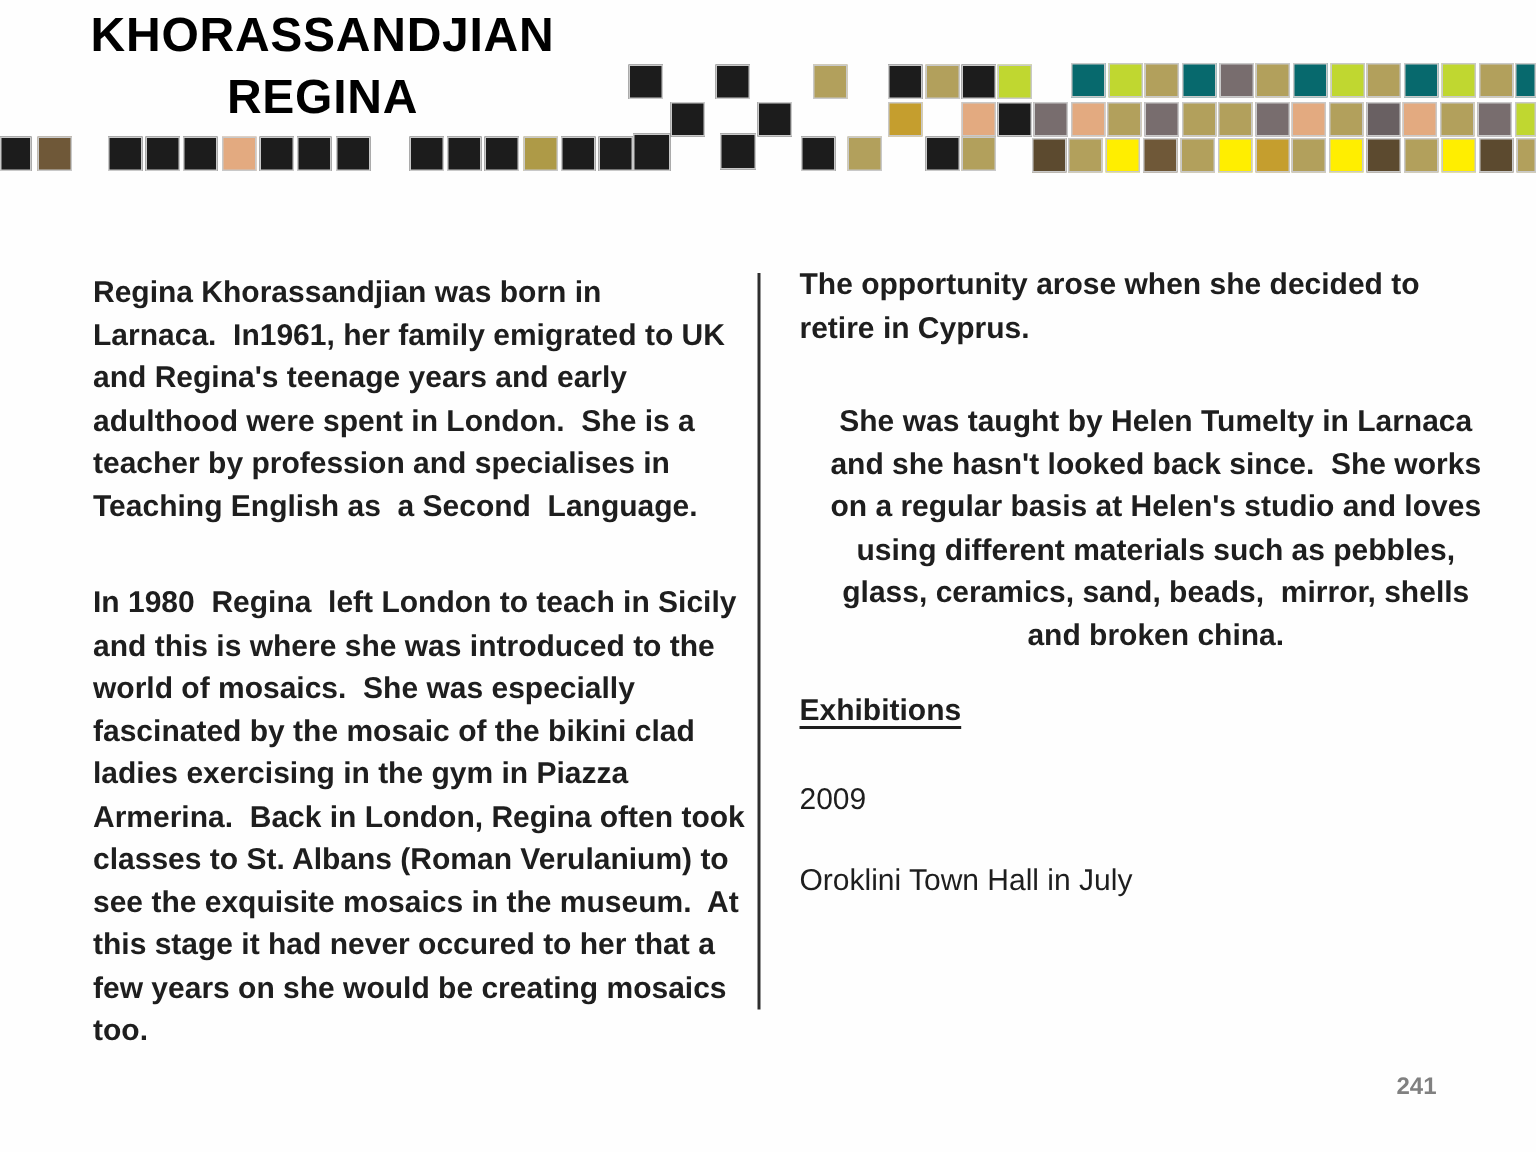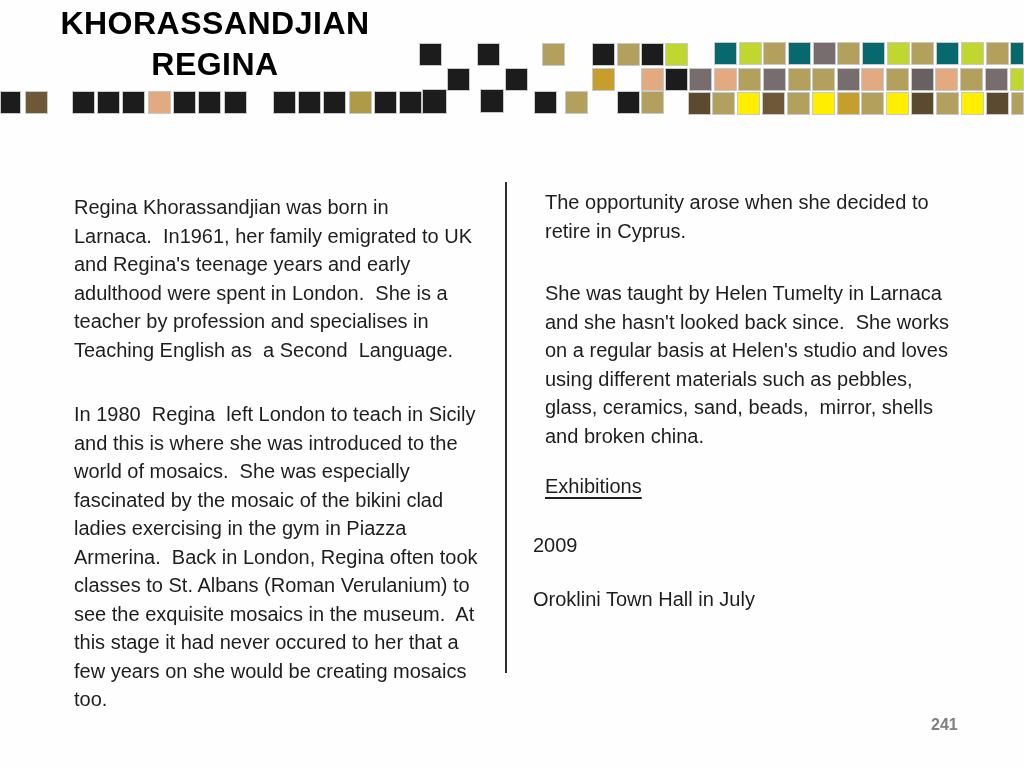--- a/index.html
+++ b/index.html
@@ -36,30 +36,30 @@
     width: 1.6px; height: 491px;
     background: #2e2e2e;
   }
   .col {
     position: absolute;
     color: #1e1e1e;
     font-size: 20px;
     line-height: 28.5px;
   }
   .col p, .col h2 {
-    margin: 12px;
+    margin: 0;
     white-space: pre-wrap;
-    font-weight: normal;
+    font-weight: bold;
     font-size: 20px;
   }
   .col-left { left: 62px; top: 181px; width: 460px; }
   .col-right { left: 533px; top: 176px; width: 475px; }
   .mb36 { margin-bottom: 36px !important; }
   .mb34 { margin-bottom: 34px !important; }
-  .mb22 { margin-bottom: 22px !important; }
+  .mb22 { margin-bottom: 22px !important; text-align: center; }
   .mb30 { margin-bottom: 30px !important; }
   .mb26 { margin-bottom: 26px !important; }
   .exh { text-decoration: underline; text-underline-offset: 4px; }
   .pagenum {
     position: absolute;
     left: 931px; top: 716px;
     font-size: 16px;
     font-weight: bold;
     color: #808080;
   }

